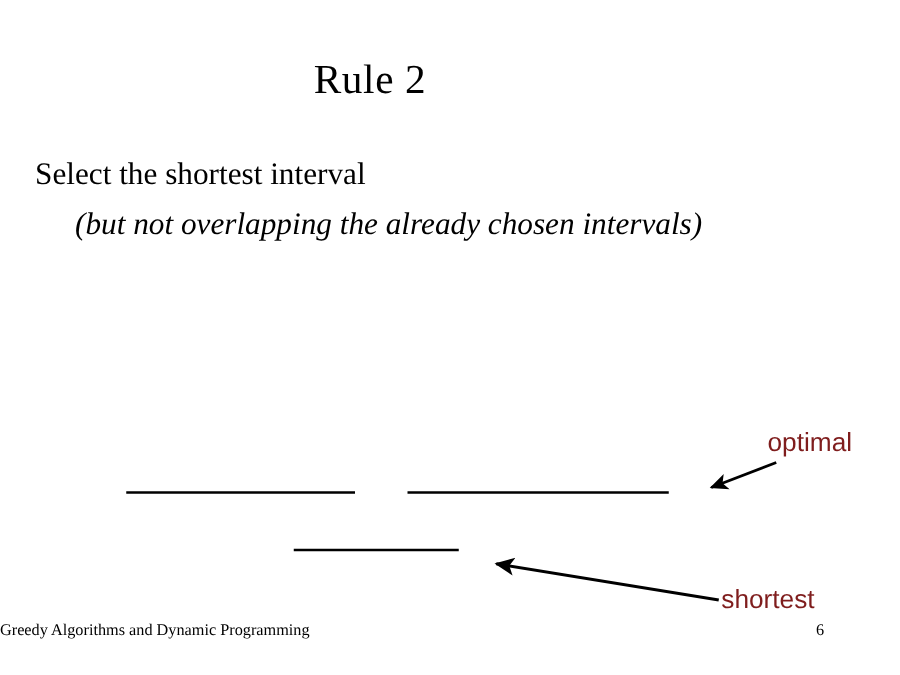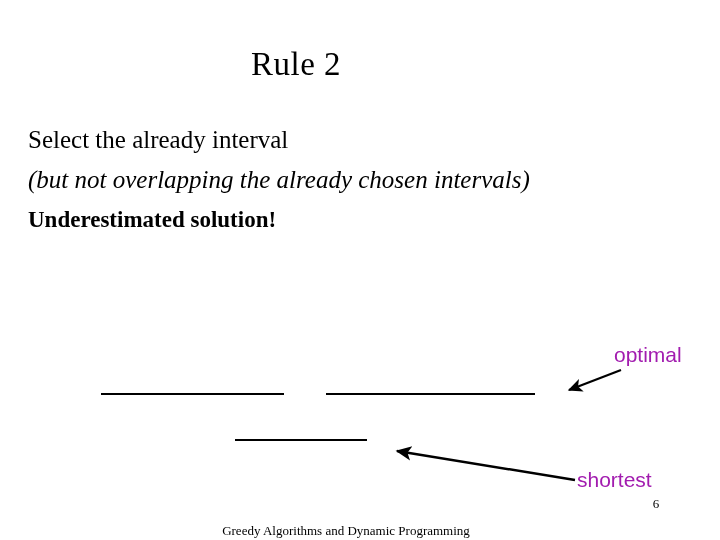--- a/index.html
+++ b/index.html
@@ -48,20 +48,21 @@
   }
   .body-line {
     font-family: "Liberation Serif", serif;
     font-size: 25px;
     line-height: 40px;
     font-weight: normal;
     white-space: nowrap;
   }
   .body-line.italic {
     font-style: italic;
+    margin-left: 32px;
   }
   .body-line.bold {
     font-weight: bold;
     font-size: 23px;
   }
 
   
   .interval-seg {
     position: absolute;
     height: 0;
@@ -72,69 +73,66 @@
   #seg-alg-1 { left: 235px; top: 439px; width: 132px; }
 
   
   .annot-label {
     position: absolute;
     font-family: "Liberation Sans", sans-serif;
     font-size: 21px;
     font-weight: normal;
     line-height: 24px;
     white-space: nowrap;
-    color: #a21caf;
+    color: #7f1d1d;
   }
   #label-optimal   { left: 614px; top: 343px; }
   #label-algorithm { left: 577px; top: 468px; }
 
   
   #arrow-layer {
     position: absolute;
     left: 0; top: 0;
     width: 720px;
     height: 540px;
     pointer-events: none;
   }
 
   
   .footer-text {
     position: absolute;
     left: 0;
     top: 495px;
     width: 692px;
-    text-align: center;
     font-family: "Liberation Serif", serif;
     font-size: 13px;
     line-height: 18px;
     white-space: nowrap;
-    margin-top: 27px;
   }
   .page-number {
     position: absolute;
     left: 636px;
     top: 495px;
     width: 40px;
     text-align: center;
     font-family: "Liberation Serif", serif;
     font-size: 13px;
     line-height: 18px;
   }
 </style>
 </head>
 <body>
 
 <div id="slide">
 
   <div class="slide-title">Rule 2</div>
 
   <div class="body-block">
-    <div class="body-line">Select the already interval</div>
+    <div class="body-line">Select the shortest interval</div>
     <div class="body-line italic">(but not overlapping the already chosen intervals)</div>
-    <div class="body-line bold">Underestimated solution!</div>
   </div>
 
   <div id="seg-opt-1" class="interval-seg"></div>
   <div id="seg-opt-2" class="interval-seg"></div>
   <div id="seg-alg-1" class="interval-seg"></div>
 
   <svg id="arrow-layer" width="720" height="540" viewBox="0 0 720 540">
     <defs>
       <marker id="arrowhead" markerWidth="7" markerHeight="7" refX="6" refY="3.2" orient="auto" markerUnits="strokeWidth">
         <path d="M0,0.2 L6.6,3.2 L0,6.2 L1.6,3.2 Z" fill="#000000"></path>

